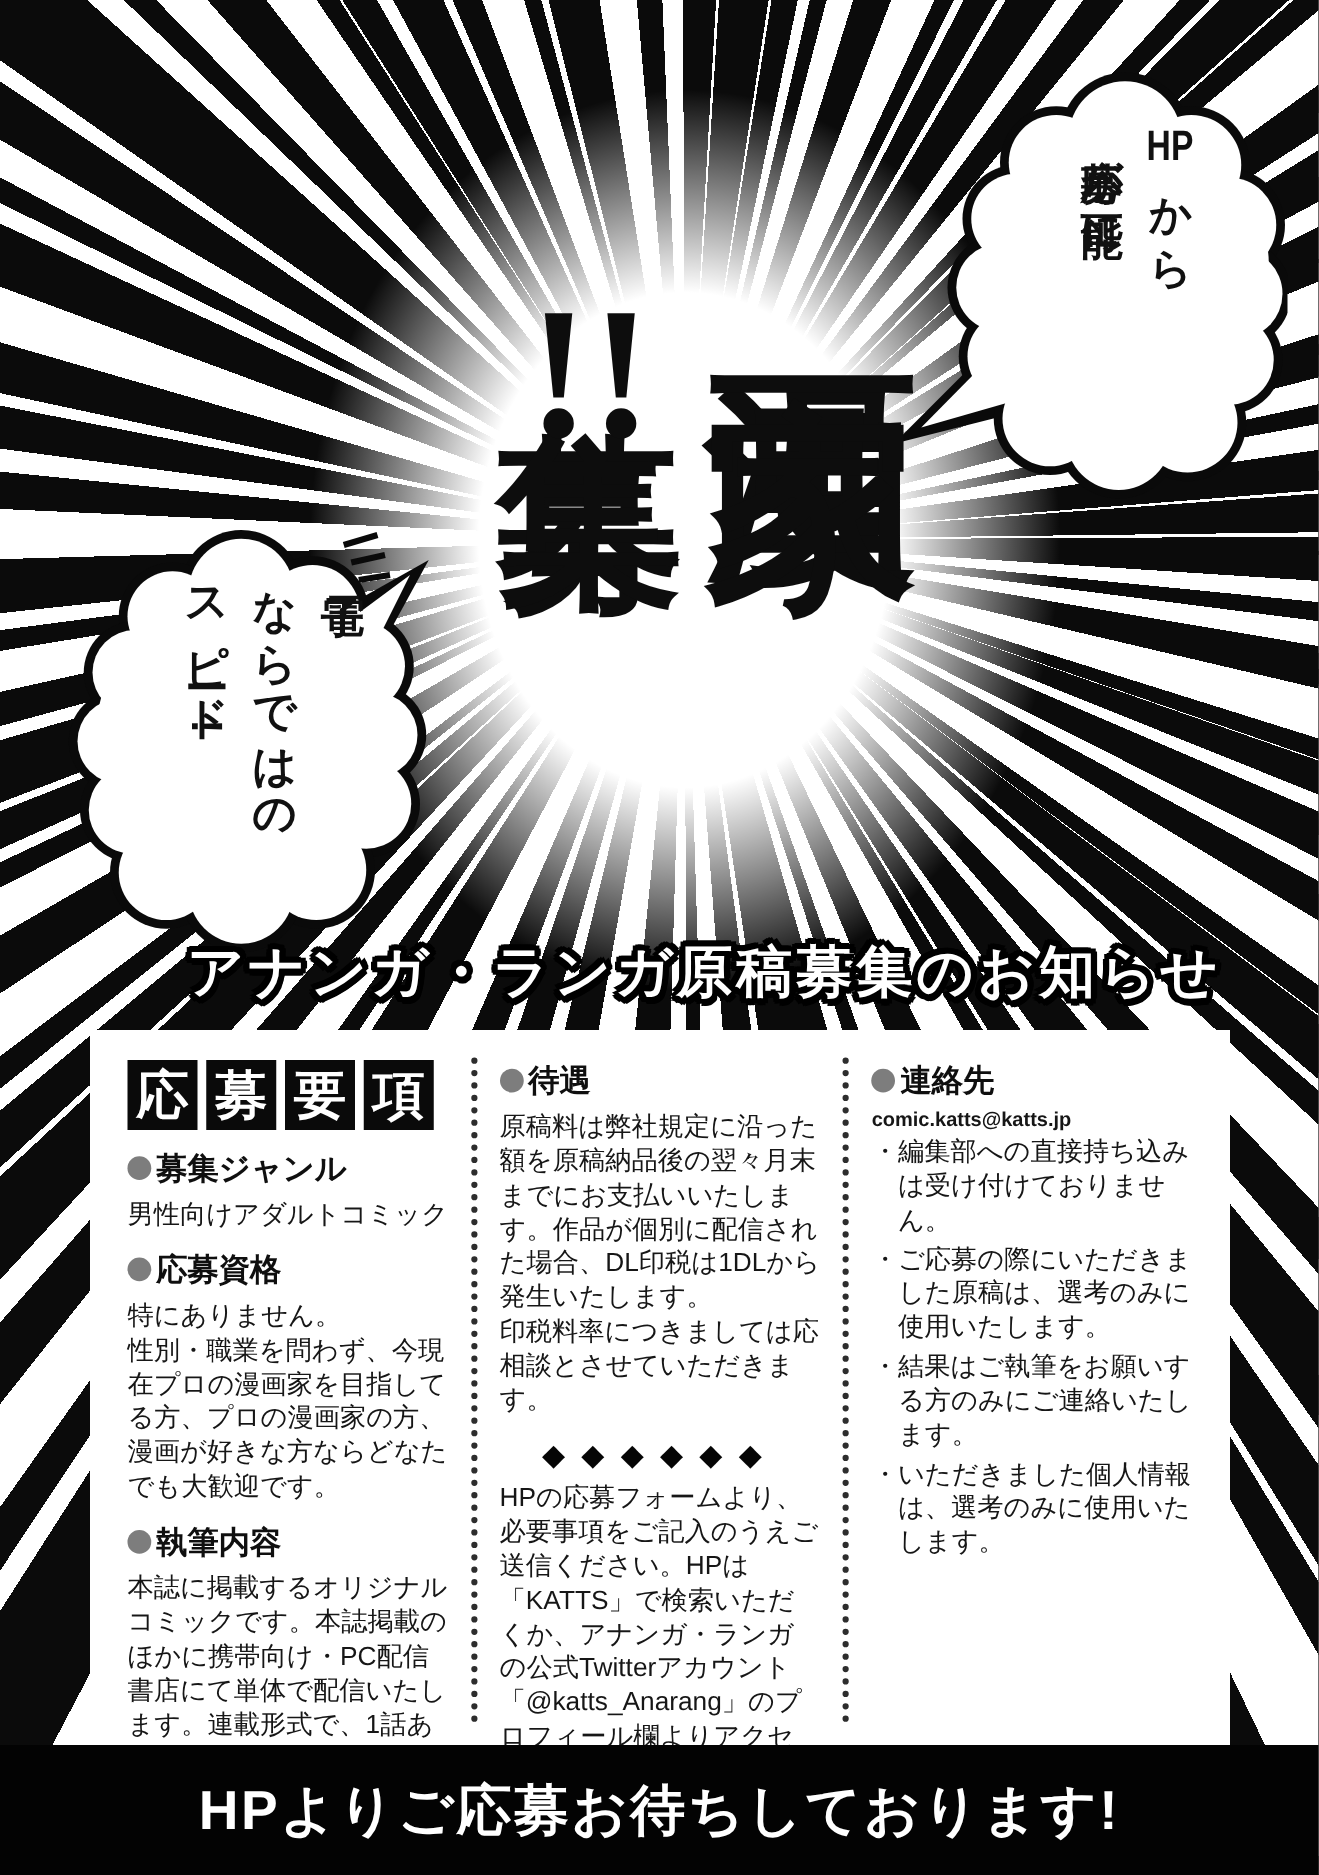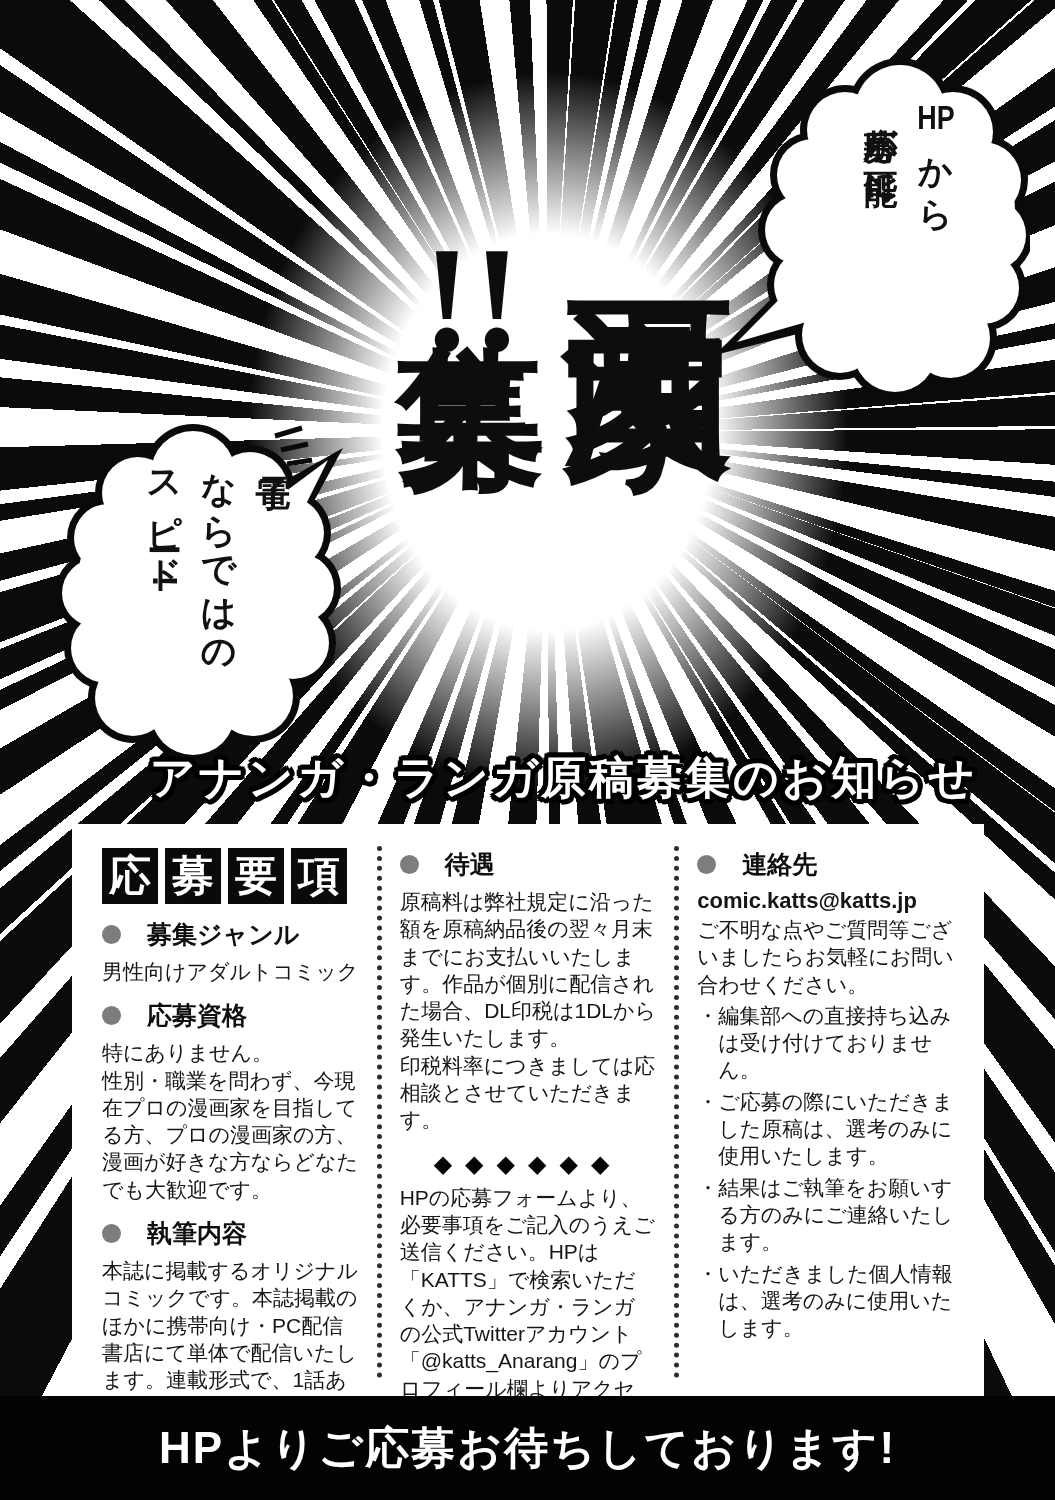--- a/index.html
+++ b/index.html
@@ -57,25 +57,25 @@
     background:#fff;box-sizing:border-box;display:flex;
     padding:22px 12px 18px 12px;overflow:hidden;color:#161616;
   }
   .col{flex:1 1 0;padding:0 18px;box-sizing:border-box;}
   .col + .col{border-left:5px dotted #2d2d2d;}
   .sq-row{display:flex;margin:2px 0 10px 0;}
   .sq{
     width:56px;height:56px;background:#0a0a0a;color:#fff;margin-right:7px;
     font-size:42px;font-weight:700;display:flex;align-items:center;justify-content:center;
   }
-  .shead{display:flex;align-items:center;gap:26px;font-size:25px;font-weight:700;color:#0f0f0f;margin:14px 0 7px 0;}
+  .shead{display:flex;align-items:center;gap:4px;font-size:25px;font-weight:700;color:#0f0f0f;margin:14px 0 7px 0;}
   .shead:first-child{margin-top:2px;}
   .dot{width:19px;height:19px;border-radius:50%;background:#7d7d7d;flex:none;}
   .body{font-size:21px;line-height:1.3;margin:0 0 4px 0;}
-  .email{font-size:22px;font-weight:700;margin:0 0 2px 0;}
+  .email{font-size:16px;font-weight:700;margin:0 0 2px 0;}
   .diamonds{text-align:center;font-size:24px;letter-spacing:13px;color:#050505;margin:16px 0 6px 0;}
   ul.notes{list-style:none;margin:2px 0 0 0;padding:0;font-size:21px;line-height:1.3;}
   ul.notes li{padding-left:1em;text-indent:-1em;margin-bottom:4px;}
   ul.notes li::before{content:"・";}
   
   .footer{
     position:absolute;left:0;top:1396px;width:100%;height:104px;background:#030303;
     display:flex;align-items:center;justify-content:center;
     font-size:44px;font-weight:900;color:#fff;letter-spacing:2px;
   }
@@ -212,21 +212,20 @@
       <div class="diamonds">◆◆◆◆◆◆</div>
       <p class="body">HPの応募フォームより、必要事項をご記入のうえご送信ください。HPは「KATTS」で検索いただくか、アナンガ・ランガの公式Twitterアカウント「@katts_Anarang」のプロフィール欄よりアクセスをお願いします。</p>
     </div>
 
     <div class="col">
       <div class="shead">
         <span class="dot"></span>
         <span>連絡先</span>
       </div>
       <p class="email">comic.katts@katts.jp</p>
-      <p class="body">ご不明な点やご質問等ございましたらお気軽にお問い合わせください。</p>
       <ul class="notes">
         <li>編集部への直接持ち込みは受け付けておりません。</li>
         <li>ご応募の際にいただきました原稿は、選考のみに使用いたします。</li>
         <li>結果はご執筆をお願いする方のみにご連絡いたします。</li>
         <li>いただきました個人情報は、選考のみに使用いたします。</li>
       </ul>
     </div>
   </div>
 
   <div class="footer">HPよりご応募お待ちしております!</div>

